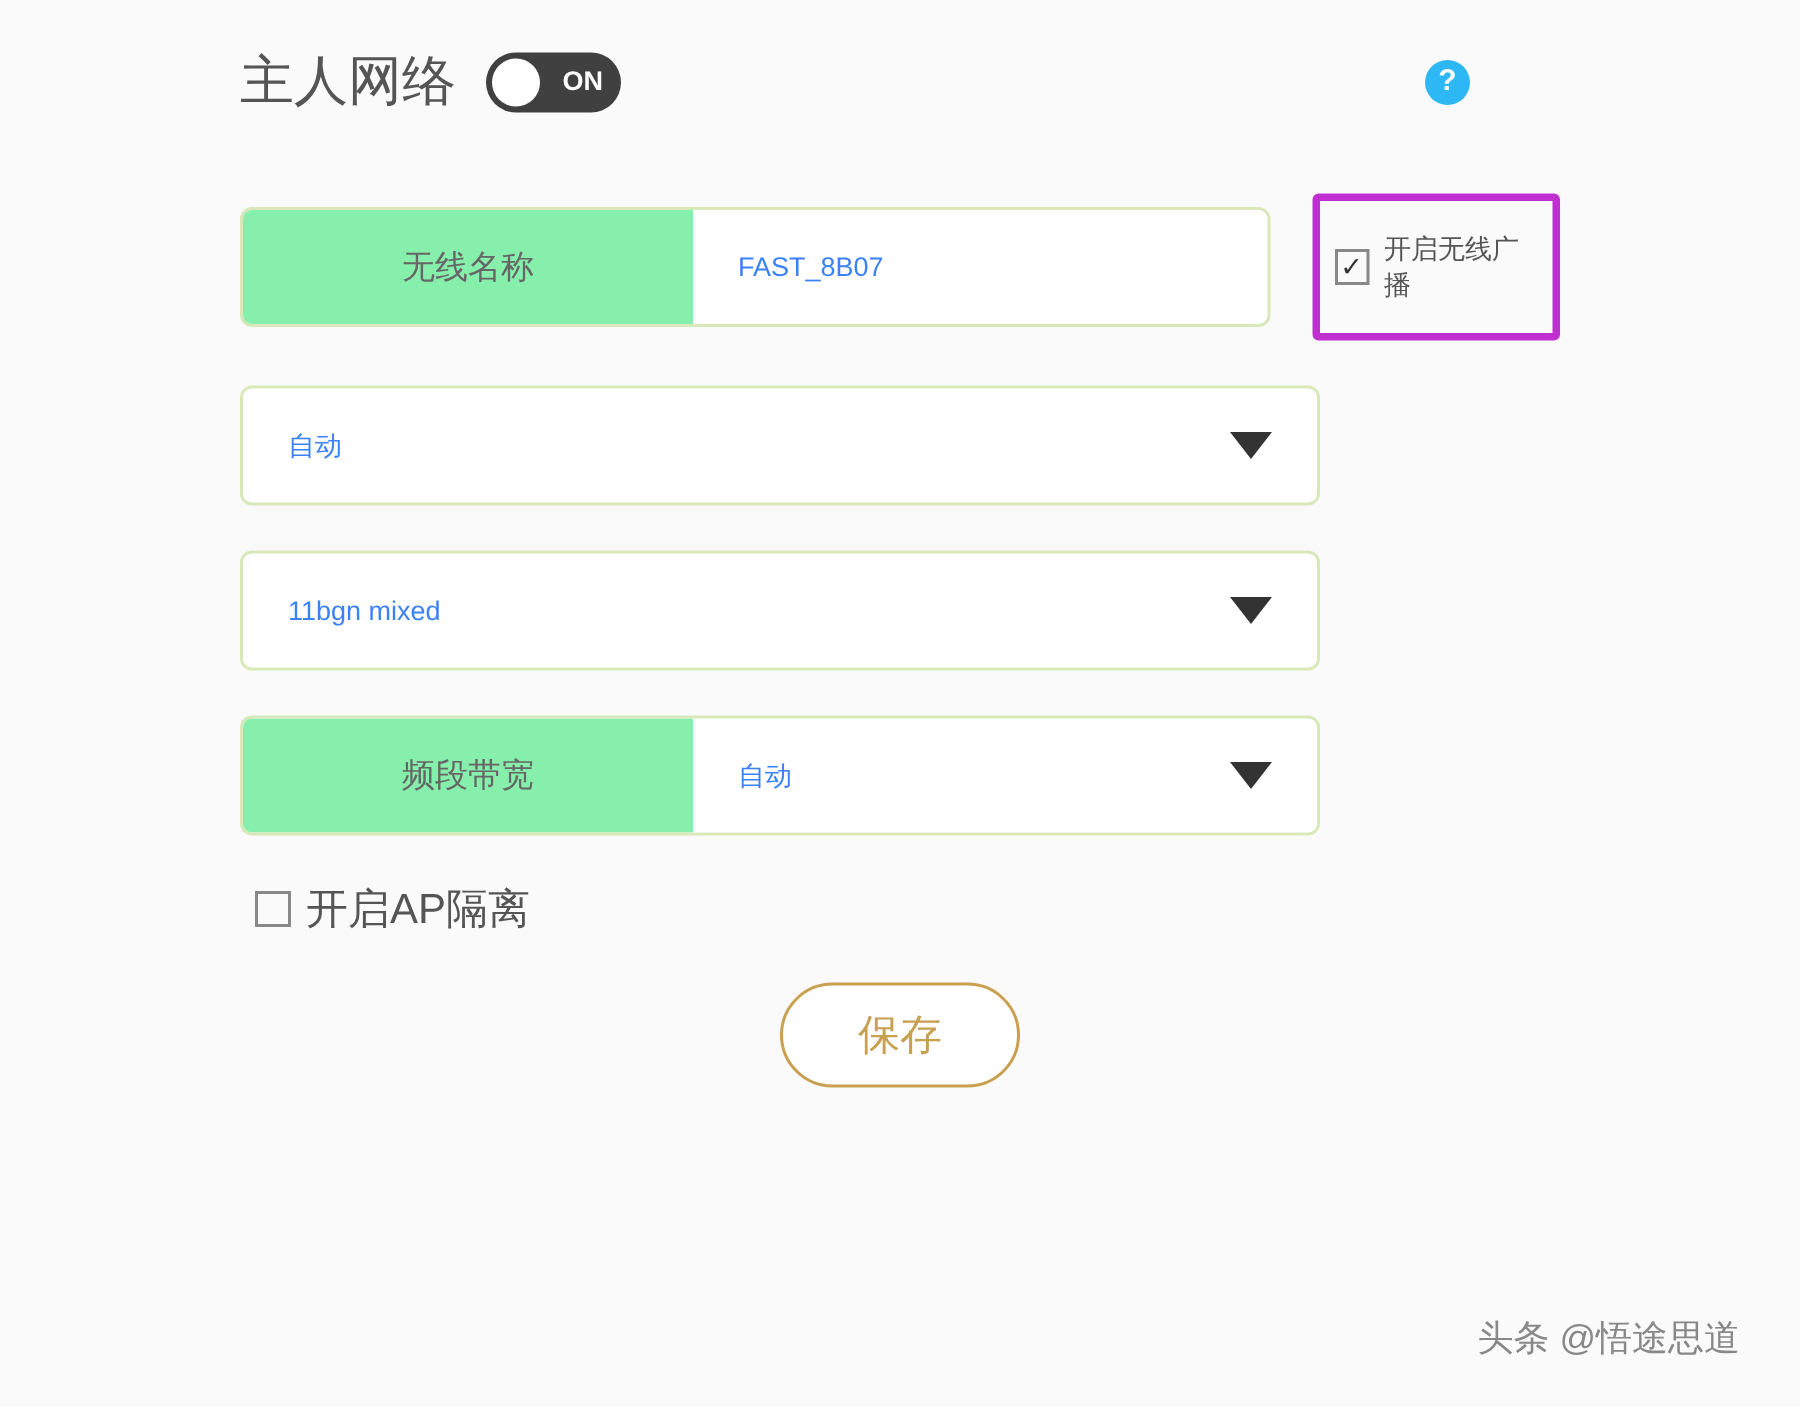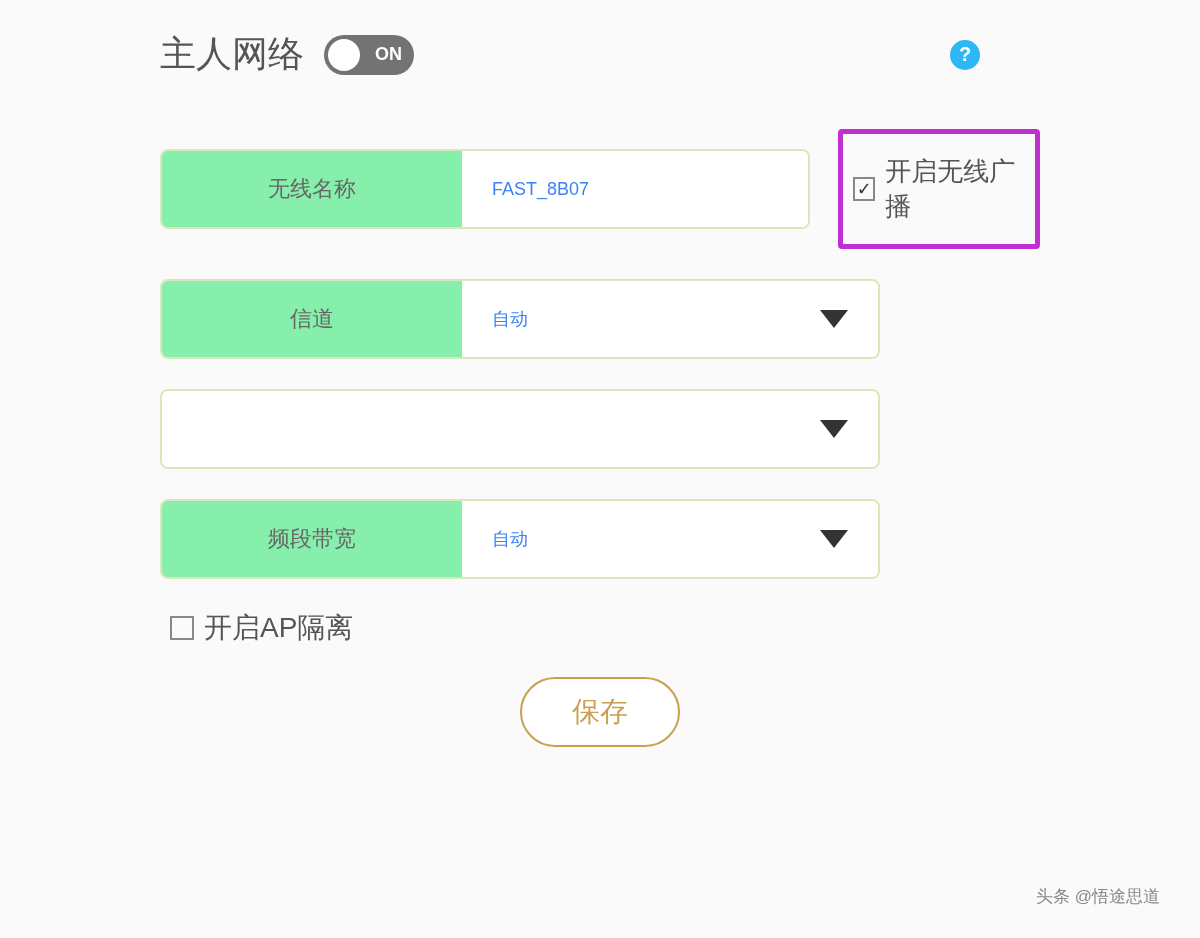--- a/index.html
+++ b/index.html
@@ -18,21 +18,21 @@
     }
     .title {
       font-size: 36px;
       color: #555;
       font-weight: 400;
       margin-right: 20px;
     }
     .toggle {
       width: 90px;
       height: 40px;
-      background: #737373;
+      background: #404040;
       border-radius: 20px;
       position: relative;
       display: flex;
       align-items: center;
       cursor: pointer;
     }
     .toggle-knob {
       width: 32px;
       height: 32px;
       background: white;
@@ -109,21 +109,21 @@
       width: 0;
       height: 0;
       border-left: 14px solid transparent;
       border-right: 14px solid transparent;
       border-top: 18px solid #333;
     }
     .checkbox-extra {
       margin-left: 28px;
       display: flex;
       align-items: center;
-      font-size: 26px;
+      font-size: 18px;
       color: #555;
       cursor: pointer;
     }
     .checkbox-extra.highlight {
       border: 5px solid #c030d0;
       padding: 20px 10px;
       border-radius: 4px;
     }
     .checkbox {
       width: 24px;
@@ -158,21 +158,21 @@
       color: #c9a050;
       font-size: 28px;
       padding: 14px 50px;
       border-radius: 35px;
       cursor: pointer;
     }
     .watermark {
       position: absolute;
       right: 40px;
       bottom: 30px;
-      font-size: 17px;
+      font-size: 24px;
       color: #888;
     }
   </style>
 </head>
 <body>
 
 <div class="header">
   <div class="title">主人网络</div>
   <div class="toggle">
     <div class="toggle-knob"></div>
@@ -192,31 +192,31 @@
     </div>
     <div class="checkbox-extra highlight">
       <div class="checkbox checked"></div>
       <span>开启无线广播</span>
     </div>
   </div>
 
 
   <div class="form-row">
     <div class="field-group">
-      <div class="field-label">信道</div>
       <div class="field-input">
         <span class="field-value">自动</span>
         <div class="dropdown-arrow"></div>
       </div>
     </div>
   </div>
 
   <div class="form-row">
     <div class="field-group">
       <div class="field-input">
+        <span class="field-value">11bgn mixed</span>
         <div class="dropdown-arrow"></div>
       </div>
     </div>
   </div>
 
   <div class="form-row">
     <div class="field-group">
       <div class="field-label">频段带宽</div>
       <div class="field-input">
         <span class="field-value">自动</span>

